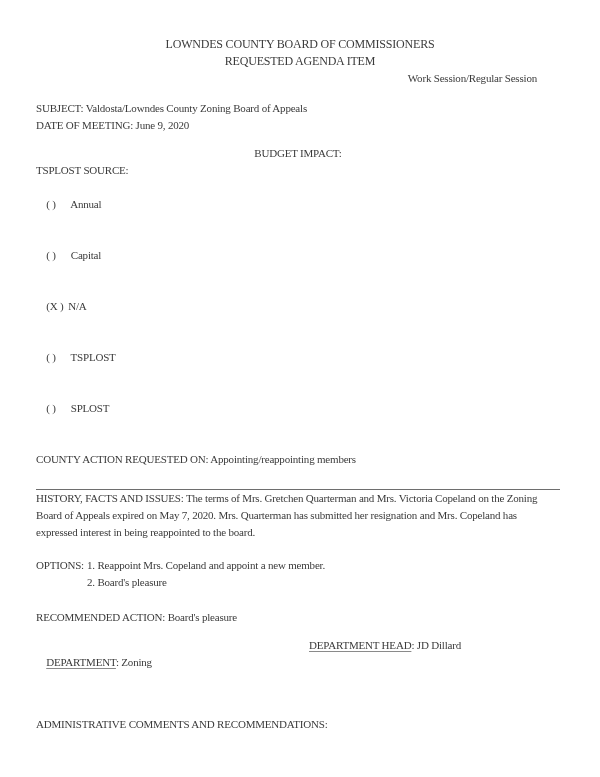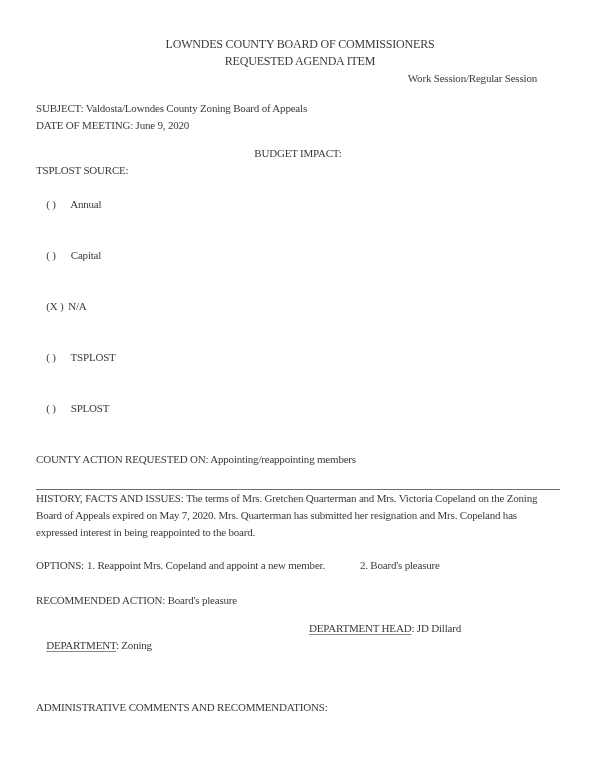--- a/index.html
+++ b/index.html
@@ -45,21 +45,21 @@
     border-bottom: 1.5px solid #6e6e6e;
     width: 100%;
   }
   .history-par { width: 524px; }
   .options-block {
     margin-top: 16px;
     display: flex;
     align-items: flex-start;
   }
   .options-label { flex: 0 0 51px; }
-  .options-items { display: flex; flex-direction: row; gap: 35px; }
+  .options-items { display: flex; flex-direction: column; }
   .recommended-line { margin-top: 18px; }
   .department-row {
     margin-top: 11px;
     position: relative;
     width: 524px;
   }
   .department-head-cell {
     position: absolute;
     left: 241px;
     top: 0;

